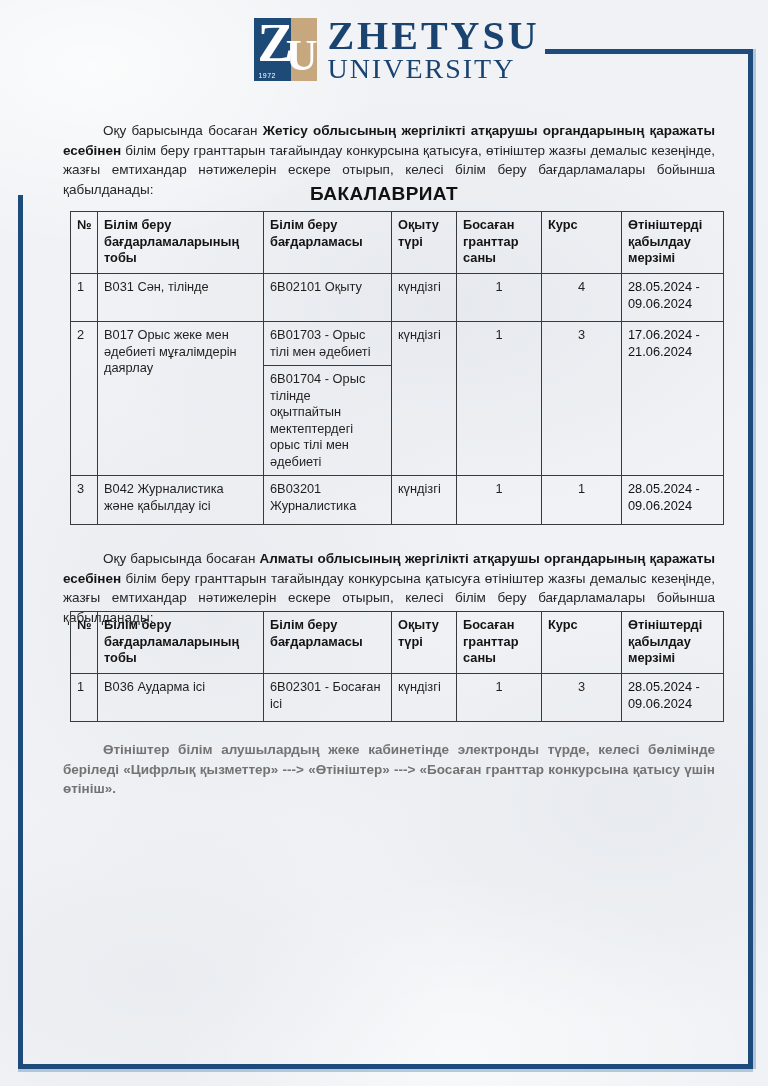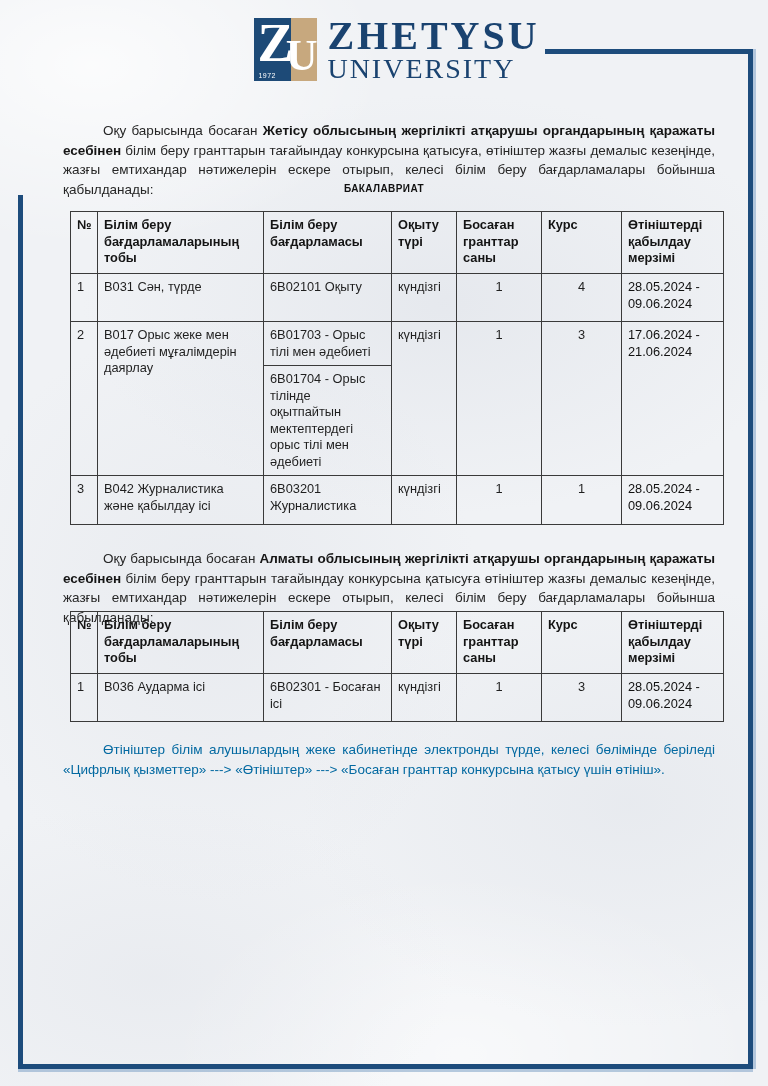--- a/index.html
+++ b/index.html
@@ -39,26 +39,26 @@
   .logo-line2 { font-size:28px; letter-spacing:2px; line-height:28px; margin-top:1px; }
 
   
   .para {
     position:absolute; left:63px; width:652px; margin:0;
     font-size:13.5px; line-height:19.5px; text-align:justify;
     color:#262626; text-indent:40px;
   }
   #p1 { top:97px;margin-top:24px; }
   #p2 { top:537px;margin-top:12px; }
-  #p3 { top:740px; font-weight:normal; color:#0369a1; }
+  #p3 { top:740px; font-weight:bold; color:#737373; }
   .para b { color:#151515; }
 
   .section-title {
     position:absolute; top:183px; left:0; width:100%; text-align:center;
-    font-weight:bold; font-size:10px; color:#111; letter-spacing:.4px;
+    font-weight:bold; font-size:19px; color:#111; letter-spacing:.4px;
   }
 
   
   table.grants-table {
     position:absolute; left:70px; width:653px; border-collapse:collapse; table-layout:fixed;
     font-size:12.8px; color:#1f1f1f;
   }
   #table1 { top:211px; }
   #table2 { top:611px; }
   .grants-table th, .grants-table td {
@@ -120,21 +120,21 @@
         <th>Білім беру бағдарламасы</th>
         <th>Оқыту түрі</th>
         <th>Босаған гранттар саны</th>
         <th>Курс</th>
         <th>Өтініштерді қабылдау мерзімі</th>
       </tr>
     </thead>
     <tbody>
       <tr class="r48">
         <td>1</td>
-        <td>B031 Сән, түрде</td>
+        <td>B031 Сән, тілінде</td>
         <td>6B02101 Оқыту</td>
         <td>күндізгі</td>
         <td class="c">1</td>
         <td class="c">4</td>
         <td class="dates">28.05.2024 - 09.06.2024</td>
       </tr>
       <tr class="r40">
         <td rowspan="2">2</td>
         <td rowspan="2">B017 Орыс жеке мен әдебиеті мұғалімдерін даярлау</td>
         <td>6B01703 - Орыс тілі мен әдебиеті</td>

